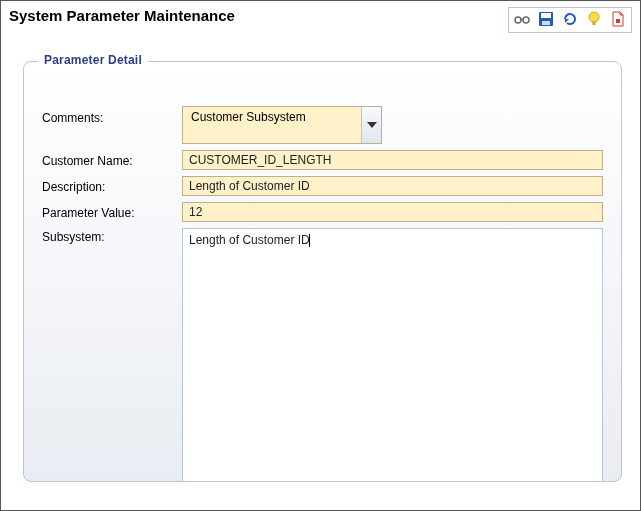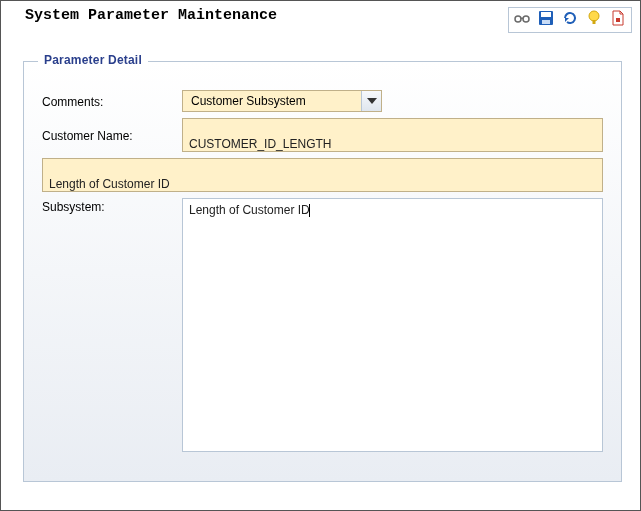--- a/index.html
+++ b/index.html
@@ -16,25 +16,24 @@
   }
   * { box-sizing: border-box; }
   .page {
     width: 641px;
     height: 511px;
     border: 1px solid #555;
     position: relative;
     background: #fff;
   }
   .header {
-    padding: 6px 8px 2px 24px;
+    padding: 6px 8px 2px 8px;
     display: flex;
     align-items: flex-start;
     justify-content: space-between;
-    font-family: Liberation Mono, monospace;
   }
   .title {
     font-weight: bold;
     font-size: 15px;
     color: #000;
   }
   .toolbar {
     display: flex;
     gap: 6px;
     border: 1px solid #b8c6d6;
@@ -53,21 +52,21 @@
   }
 
   .content {
     position: absolute;
     left: 22px;
     right: 18px;
     top: 60px;
     bottom: 28px;
     background: linear-gradient(#ffffff, #e9edf3);
     border: 1px solid #b8c6d6;
-    border-radius: 0;
+    border-radius: 8px;
     padding: 28px 18px 14px 18px;
   }
   .fieldset-legend {
     position: absolute;
     top: -9px;
     left: 14px;
     background: #fff;
     padding: 0 6px;
     color: #2a3f8c;
     font-weight: bold;
@@ -85,31 +84,32 @@
     width: 140px;
     color: #000;
     font-size: 12px;
     padding-top: 2px;
   }
   .field {
     flex: 1;
     height: 20px;
     border: 1px solid #c0b089;
     background: #fff1c9;
-    padding: 16px 6px;
+    padding: 0 6px;
     font-size: 12px;
     line-height: 18px;
     color: #222;
   }
   .select-wrap {
     display: flex;
     width: 200px;
-    height: 22px;
+    height: 38px;
     border: 1px solid #c0b089;
     background: #fff1c9;
+    margin-top: 16px;
   }
   .select-wrap .select-text {
     flex: 1;
     padding: 0 8px;
     line-height: 20px;
     font-size: 12px;
   }
   .select-wrap .select-btn {
     width: 20px;
     border-left: 1px solid #b8c6d6;
@@ -212,23 +212,28 @@
         </div>
       </div>
     </div>
 
     <div class="form-row">
       <div class="form-label">Customer Name:</div>
       <div class="field">CUSTOMER_ID_LENGTH</div>
     </div>
 
     <div class="form-row">
+      <div class="form-label">Description:</div>
       <div class="field">Length of Customer ID</div>
     </div>
 
+    <div class="form-row">
+      <div class="form-label">Parameter Value:</div>
+      <div class="field">12</div>
+    </div>
 
     <div class="form-row top">
       <div class="form-label">Subsystem:</div>
       <div class="textarea">
         <span class="textarea-inner">Length of Customer ID</span><span class="cursor-bar"></span>
       </div>
     </div>
 
   </div>
 

